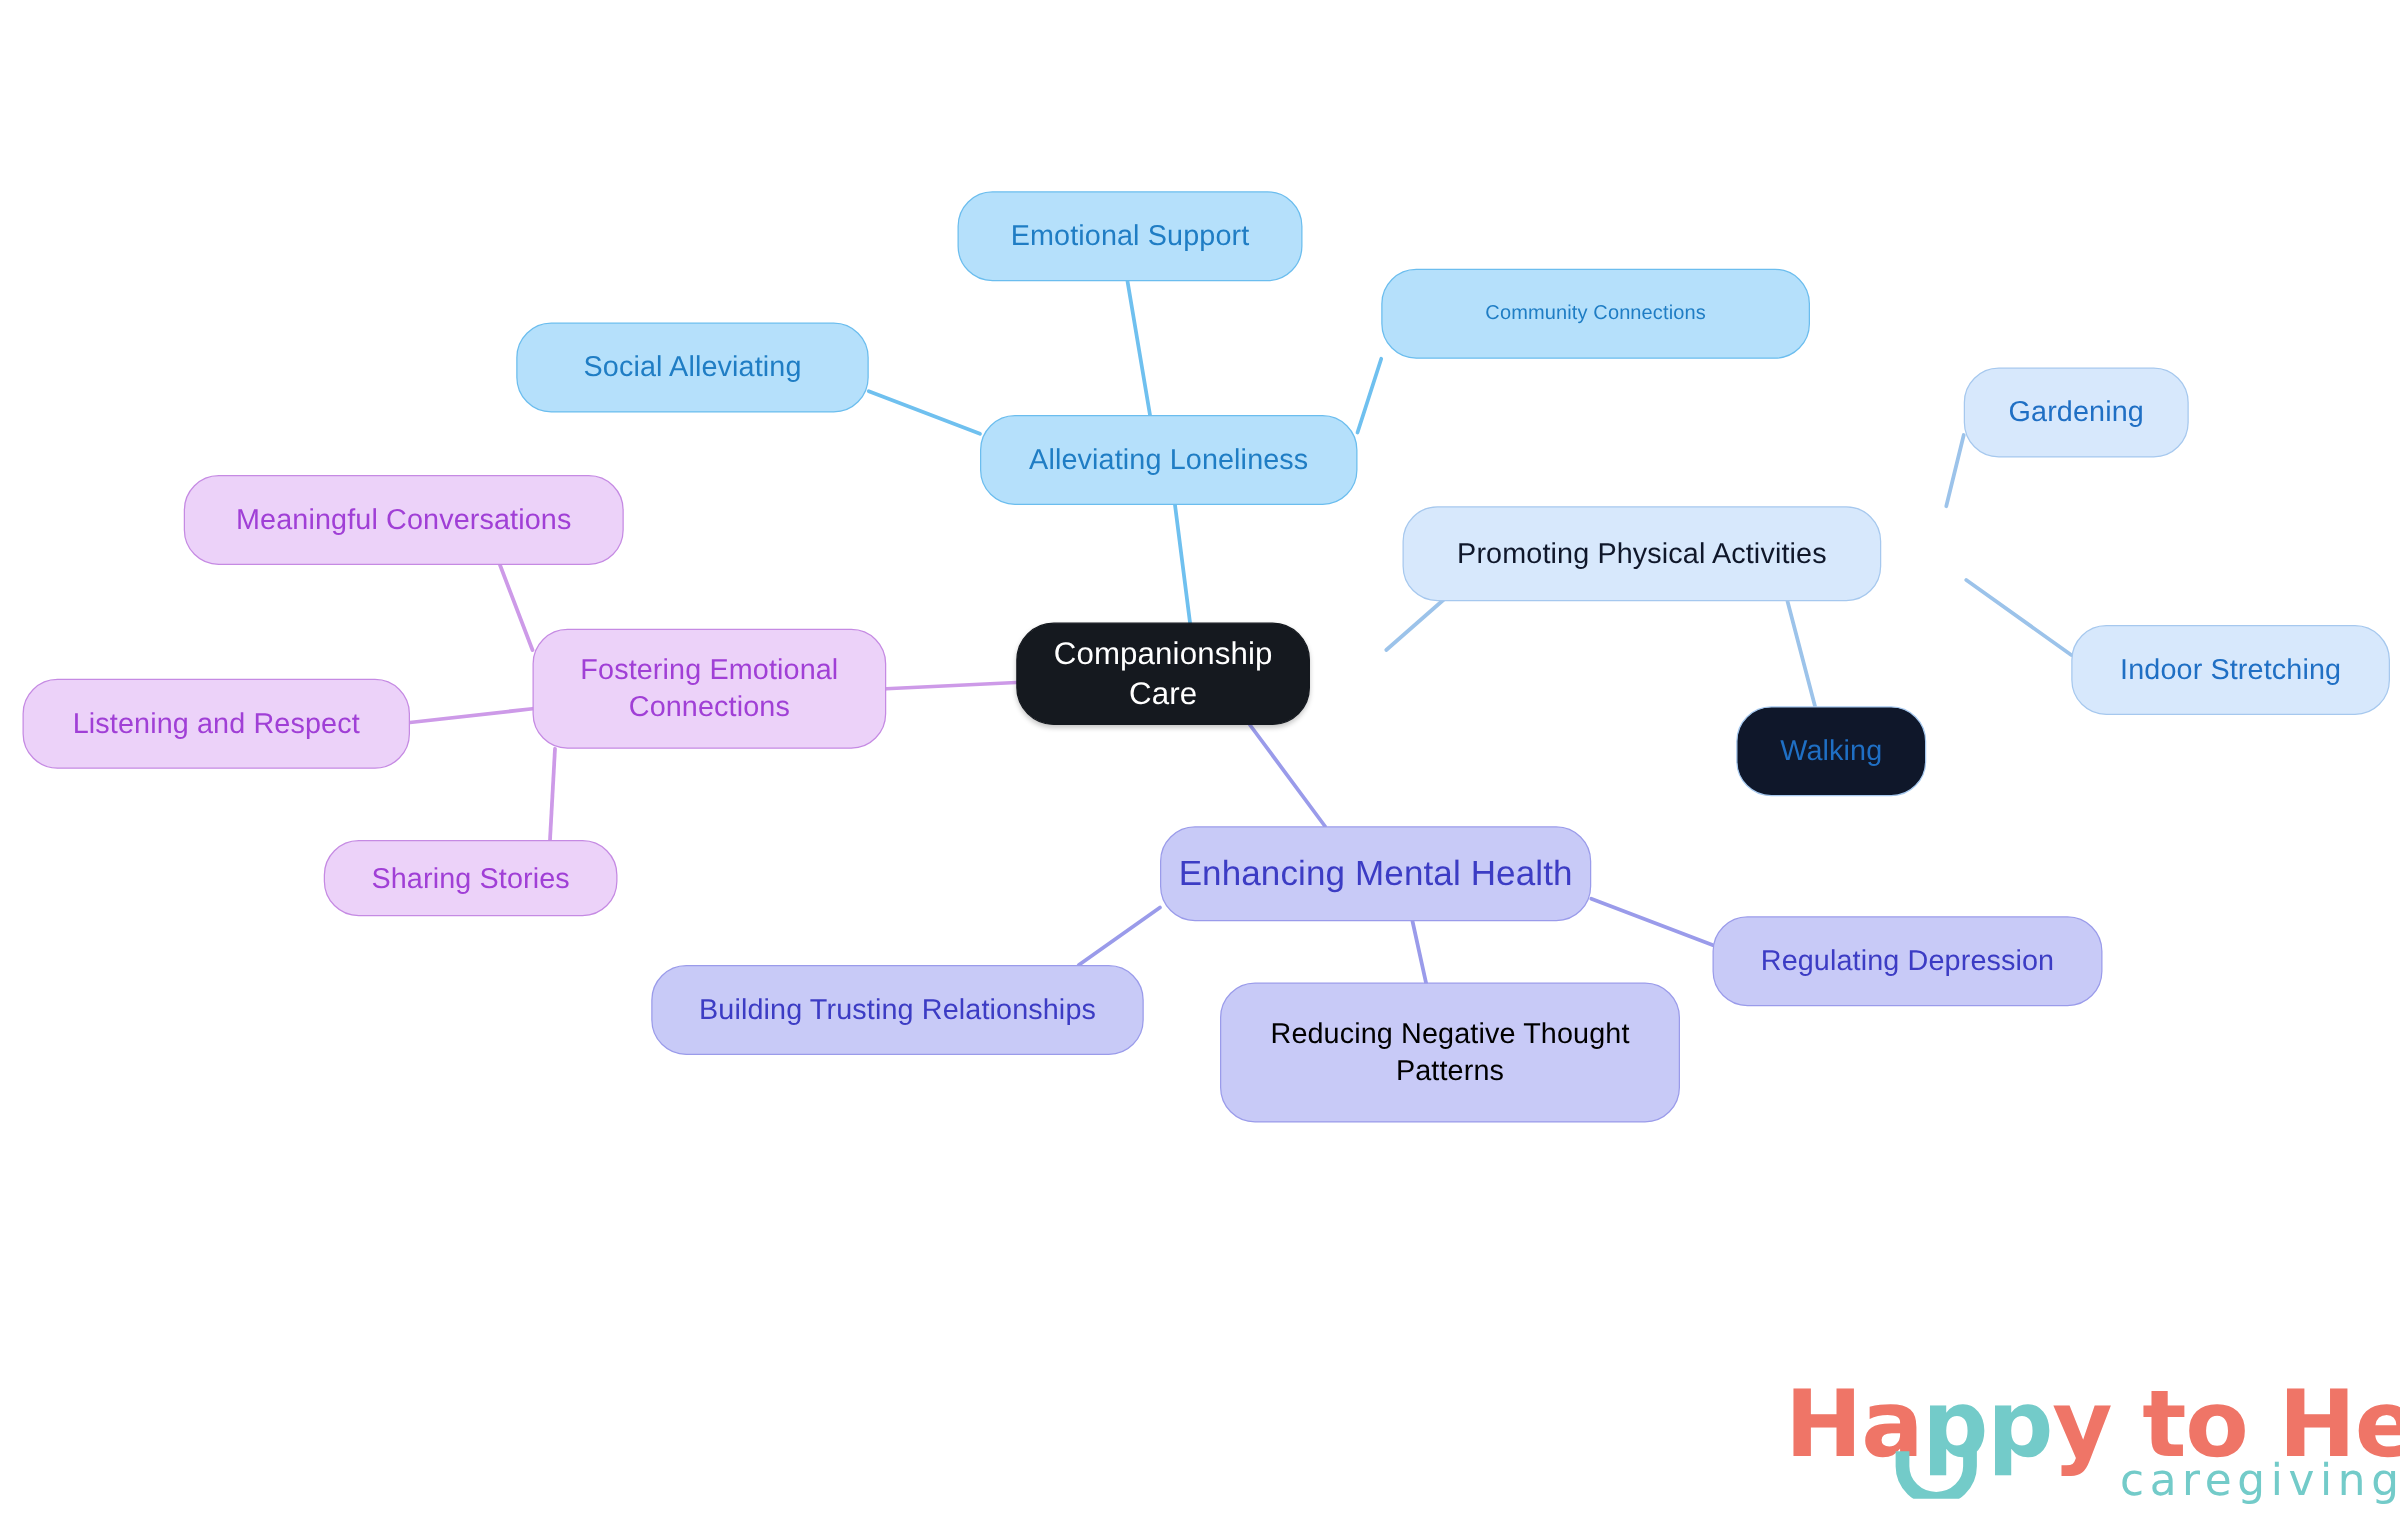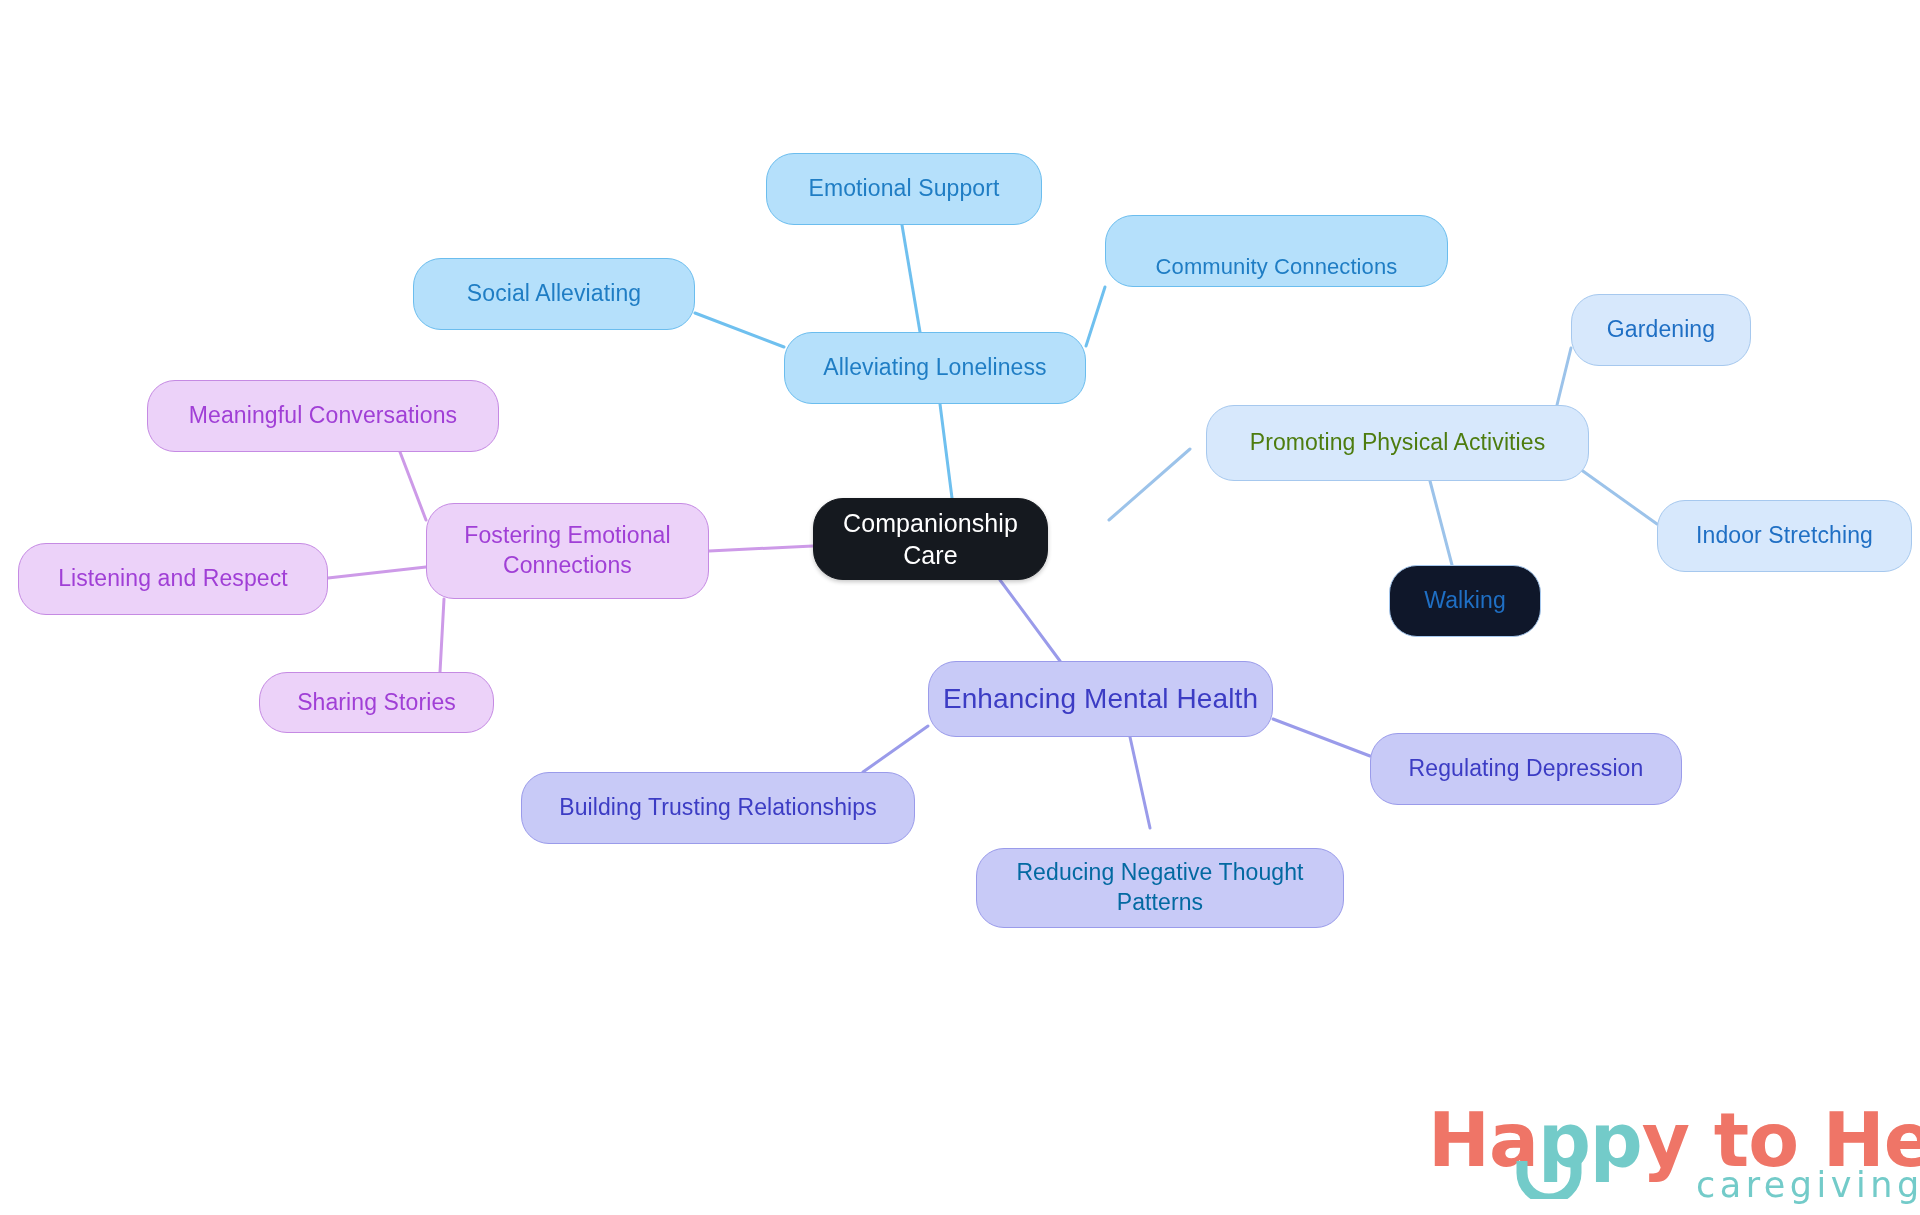--- a/index.html
+++ b/index.html
@@ -105,33 +105,33 @@
       <path d="M 1273 719 L 1370 756" stroke="#9a9bea" stroke-width="3" fill="none" stroke-linecap="round"></path>
       <path d="M 1130 737 L 1150 828" stroke="#9a9bea" stroke-width="3" fill="none" stroke-linecap="round"></path>
       <path d="M 928 726 L 863 772" stroke="#9a9bea" stroke-width="3" fill="none" stroke-linecap="round"></path>
     </svg>
 
   <div id="node-layer">
       <div class="node root" style="left: 813px; top: 498px; width: 235px; height: 82px; background: rgb(21, 25, 31); border-color: rgb(21, 25, 31); color: rgb(255, 255, 255); font-size: 25px;"><span>Companionship Care</span></div>
       <div class="node" style="left: 784px; top: 332px; width: 302px; height: 72px; background: rgb(181, 224, 251); border-color: rgb(107, 189, 238); color: rgb(31, 125, 196); font-size: 23px;"><span>Alleviating Loneliness</span></div>
       <div class="node" style="left: 766px; top: 153px; width: 276px; height: 72px; background: rgb(181, 224, 251); border-color: rgb(107, 189, 238); color: rgb(31, 125, 196); font-size: 23px;"><span>Emotional Support</span></div>
       <div class="node" style="left: 413px; top: 258px; width: 282px; height: 72px; background: rgb(181, 224, 251); border-color: rgb(107, 189, 238); color: rgb(31, 125, 196); font-size: 23px;"><span>Social Alleviating</span></div>
-      <div class="node" style="left: 1105px; top: 215px; width: 343px; height: 72px; background: rgb(181, 224, 251); border-color: rgb(107, 189, 238); color: rgb(31, 125, 196); font-size: 22px; align-items: flex-end;"><span>Community Connections</span></div>
+      <div class="node" style="left: 1105px; top: 215px; width: 343px; height: 72px; background: rgb(181, 224, 251); border-color: rgb(107, 189, 238); color: rgb(31, 125, 196); font-size: 16px;"><span>Community Connections</span></div>
       <div class="node" style="left: 426px; top: 503px; width: 283px; height: 96px; background: rgb(236, 210, 249); border-color: rgb(197, 138, 227); color: rgb(160, 63, 214); font-size: 23px;"><span>Fostering Emotional
 Connections</span></div>
-      <div class="node" style="left: 1206px; top: 405px; width: 383px; height: 76px; background: rgb(215, 232, 252); border-color: rgb(166, 200, 238); color: #4d7c0f; font-size: 23px;"><span>Promoting Physical Activities</span></div>
+      <div class="node" style="left: 1122px; top: 405px; width: 383px; height: 76px; background: rgb(215, 232, 252); border-color: rgb(166, 200, 238); color: #0f172a; font-size: 23px;"><span>Promoting Physical Activities</span></div>
       <div class="node" style="left: 928px; top: 661px; width: 345px; height: 76px; background: rgb(200, 202, 247); border-color: rgb(154, 155, 234); color: rgb(60, 60, 196); font-size: 28px;"><span>Enhancing Mental Health</span></div>
       <div class="node" style="left: 127px; top: 380px; width: 352px; height: 72px; background: rgb(236, 210, 249); border-color: rgb(197, 138, 227); color: rgb(160, 63, 214); font-size: 23px; margin-left: 20px;"><span>Meaningful Conversations</span></div>
       <div class="node" style="left: 18px; top: 543px; width: 310px; height: 72px; background: rgb(236, 210, 249); border-color: rgb(197, 138, 227); color: rgb(160, 63, 214); font-size: 23px;"><span>Listening and Respect</span></div>
       <div class="node" style="left: 259px; top: 672px; width: 235px; height: 61px; background: rgb(236, 210, 249); border-color: rgb(197, 138, 227); color: rgb(160, 63, 214); font-size: 23px;"><span>Sharing Stories</span></div>
       <div class="node" style="left: 1571px; top: 294px; width: 180px; height: 72px; background: rgb(215, 232, 252); border-color: rgb(166, 200, 238); color: rgb(31, 111, 196); font-size: 23px;"><span>Gardening</span></div>
       <div class="node" style="left: 1389px; top: 565px; width: 152px; height: 72px; background: #0f172a; border-color: rgb(166, 200, 238); color: rgb(31, 111, 196); font-size: 23px;"><span>Walking</span></div>
       <div class="node" style="left: 1657px; top: 500px; width: 255px; height: 72px; background: rgb(215, 232, 252); border-color: rgb(166, 200, 238); color: rgb(31, 111, 196); font-size: 23px;"><span>Indoor Stretching</span></div>
       <div class="node" style="left: 1370px; top: 733px; width: 312px; height: 72px; background: rgb(200, 202, 247); border-color: rgb(154, 155, 234); color: rgb(60, 60, 196); font-size: 23px;"><span>Regulating Depression</span></div>
-      <div class="node" style="left: 976px; top: 848px; width: 368px; height: 80px; background: rgb(200, 202, 247); border-color: rgb(154, 155, 234); color: #0369a1; font-size: 23px;"><span>Reducing Negative Thought
+      <div class="node" style="left: 976px; top: 786px; width: 368px; height: 112px; background: rgb(200, 202, 247); border-color: rgb(154, 155, 234); color: #000000; font-size: 23px;"><span>Reducing Negative Thought
 Patterns</span></div>
       <div class="node" style="left: 521px; top: 772px; width: 394px; height: 72px; background: rgb(200, 202, 247); border-color: rgb(154, 155, 234); color: rgb(60, 60, 196); font-size: 23px;"><span>Building Trusting Relationships</span></div>
     </div>
 
   <div id="logo">
     <div class="logo-main"><span style="color: rgb(239, 117, 103);">Ha</span><span style="color: rgb(115, 203, 201);">pp</span><span style="color: rgb(239, 117, 103);">y to Help</span></div>
     <svg class="logo-smile" viewBox="0 0 66 40" xmlns="http://www.w3.org/2000/svg">
       <path id="smile-path" d="M 6 2 L 6 14 A 27 26 0 0 0 60 14 L 60 2" fill="none" stroke-width="11" stroke-linecap="butt" stroke="#73cbc9"></path>
     </svg>
     <div class="logo-sub" style="color: rgb(115, 203, 201);">caregiving</div>

